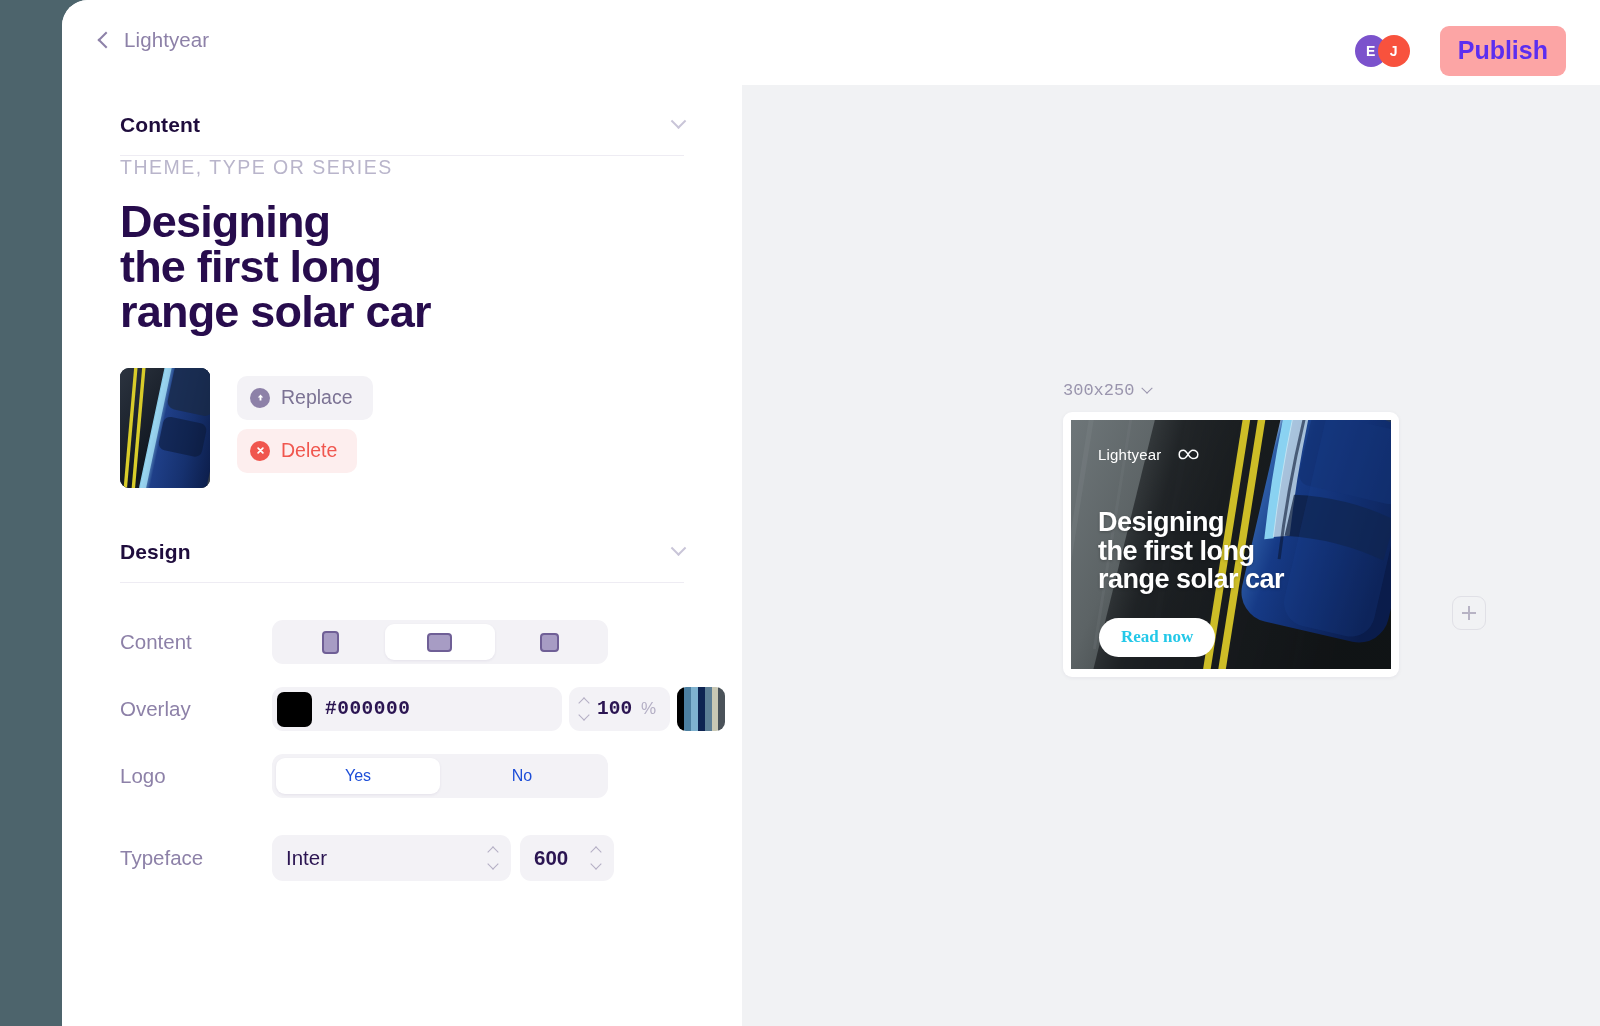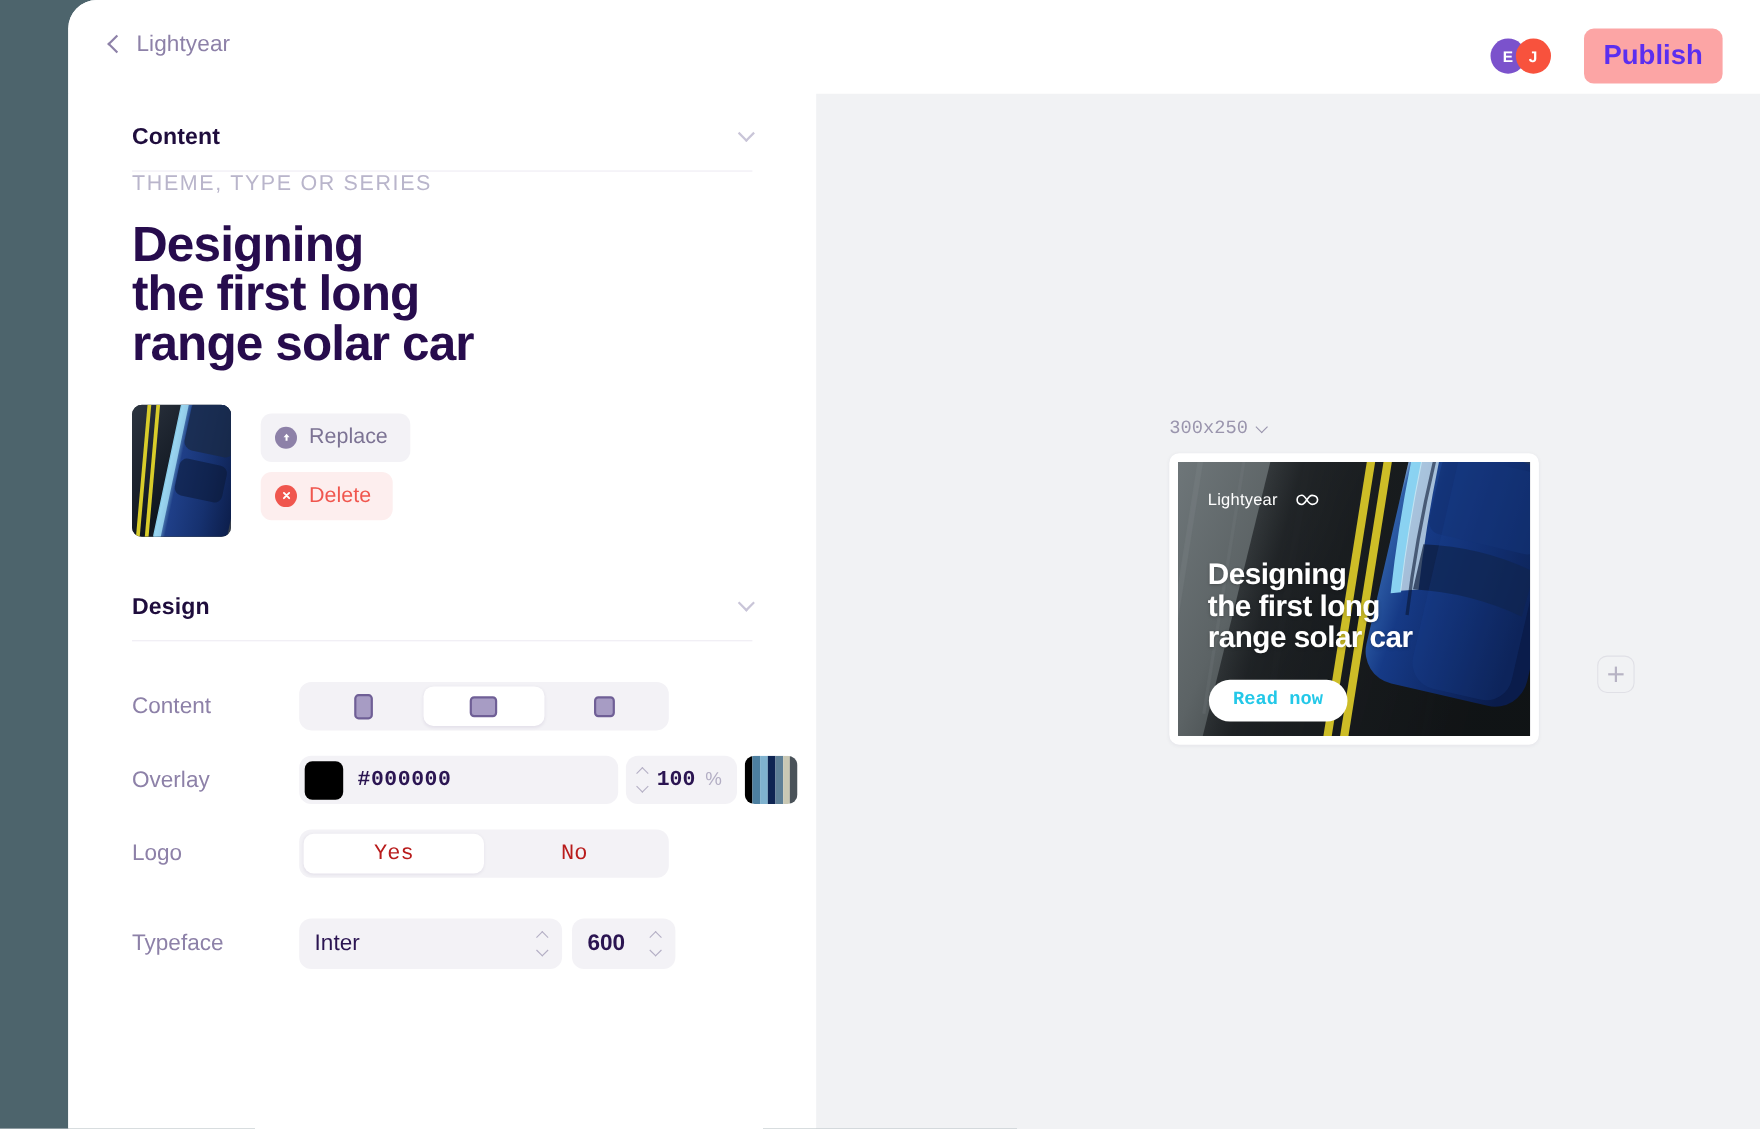--- a/index.html
+++ b/index.html
@@ -236,23 +236,22 @@
     padding: 4px;
     height: 44px;
     align-items: stretch;
   }
   .seg {
     display: flex;
     align-items: center;
     justify-content: center;
     border-radius: 9px;
     cursor: pointer;
-    font-size: 20px;
-    color: #b91c1c;
-    font-family: Liberation Mono, monospace;
+    font-size: 16px;
+    color: #1d4ed8;
   }
   .seg.selected { background: #ffffff; box-shadow: 0 1px 3px rgba(40,20,80,.07); }
 
   #layout-seg { width: 336px; }
   #layout-seg .seg { flex: 1; }
   .layout-glyph {
     border: 2px solid #6f5f96;
     background: #a79cc4;
     border-radius: 4px;
   }
@@ -436,21 +435,21 @@
     top: 198px;
     z-index: 4;
     background: #fff;
     color: #23c8e8;
     border: none;
     border-radius: 30px;
     padding: 9px 22px 10px;
     font-size: 17px;
     font-weight: 700;
     cursor: pointer;
-    font-family: Liberation Mono, monospace;
+    font-family: Liberation Serif, serif;
   }
 
   #add-size-button {
     position: absolute;
     left: 710px;
     top: 511px;
     width: 34px; height: 34px;
     border-radius: 9px;
     border: 1.4px solid #e0e0e6;
     background: transparent;

